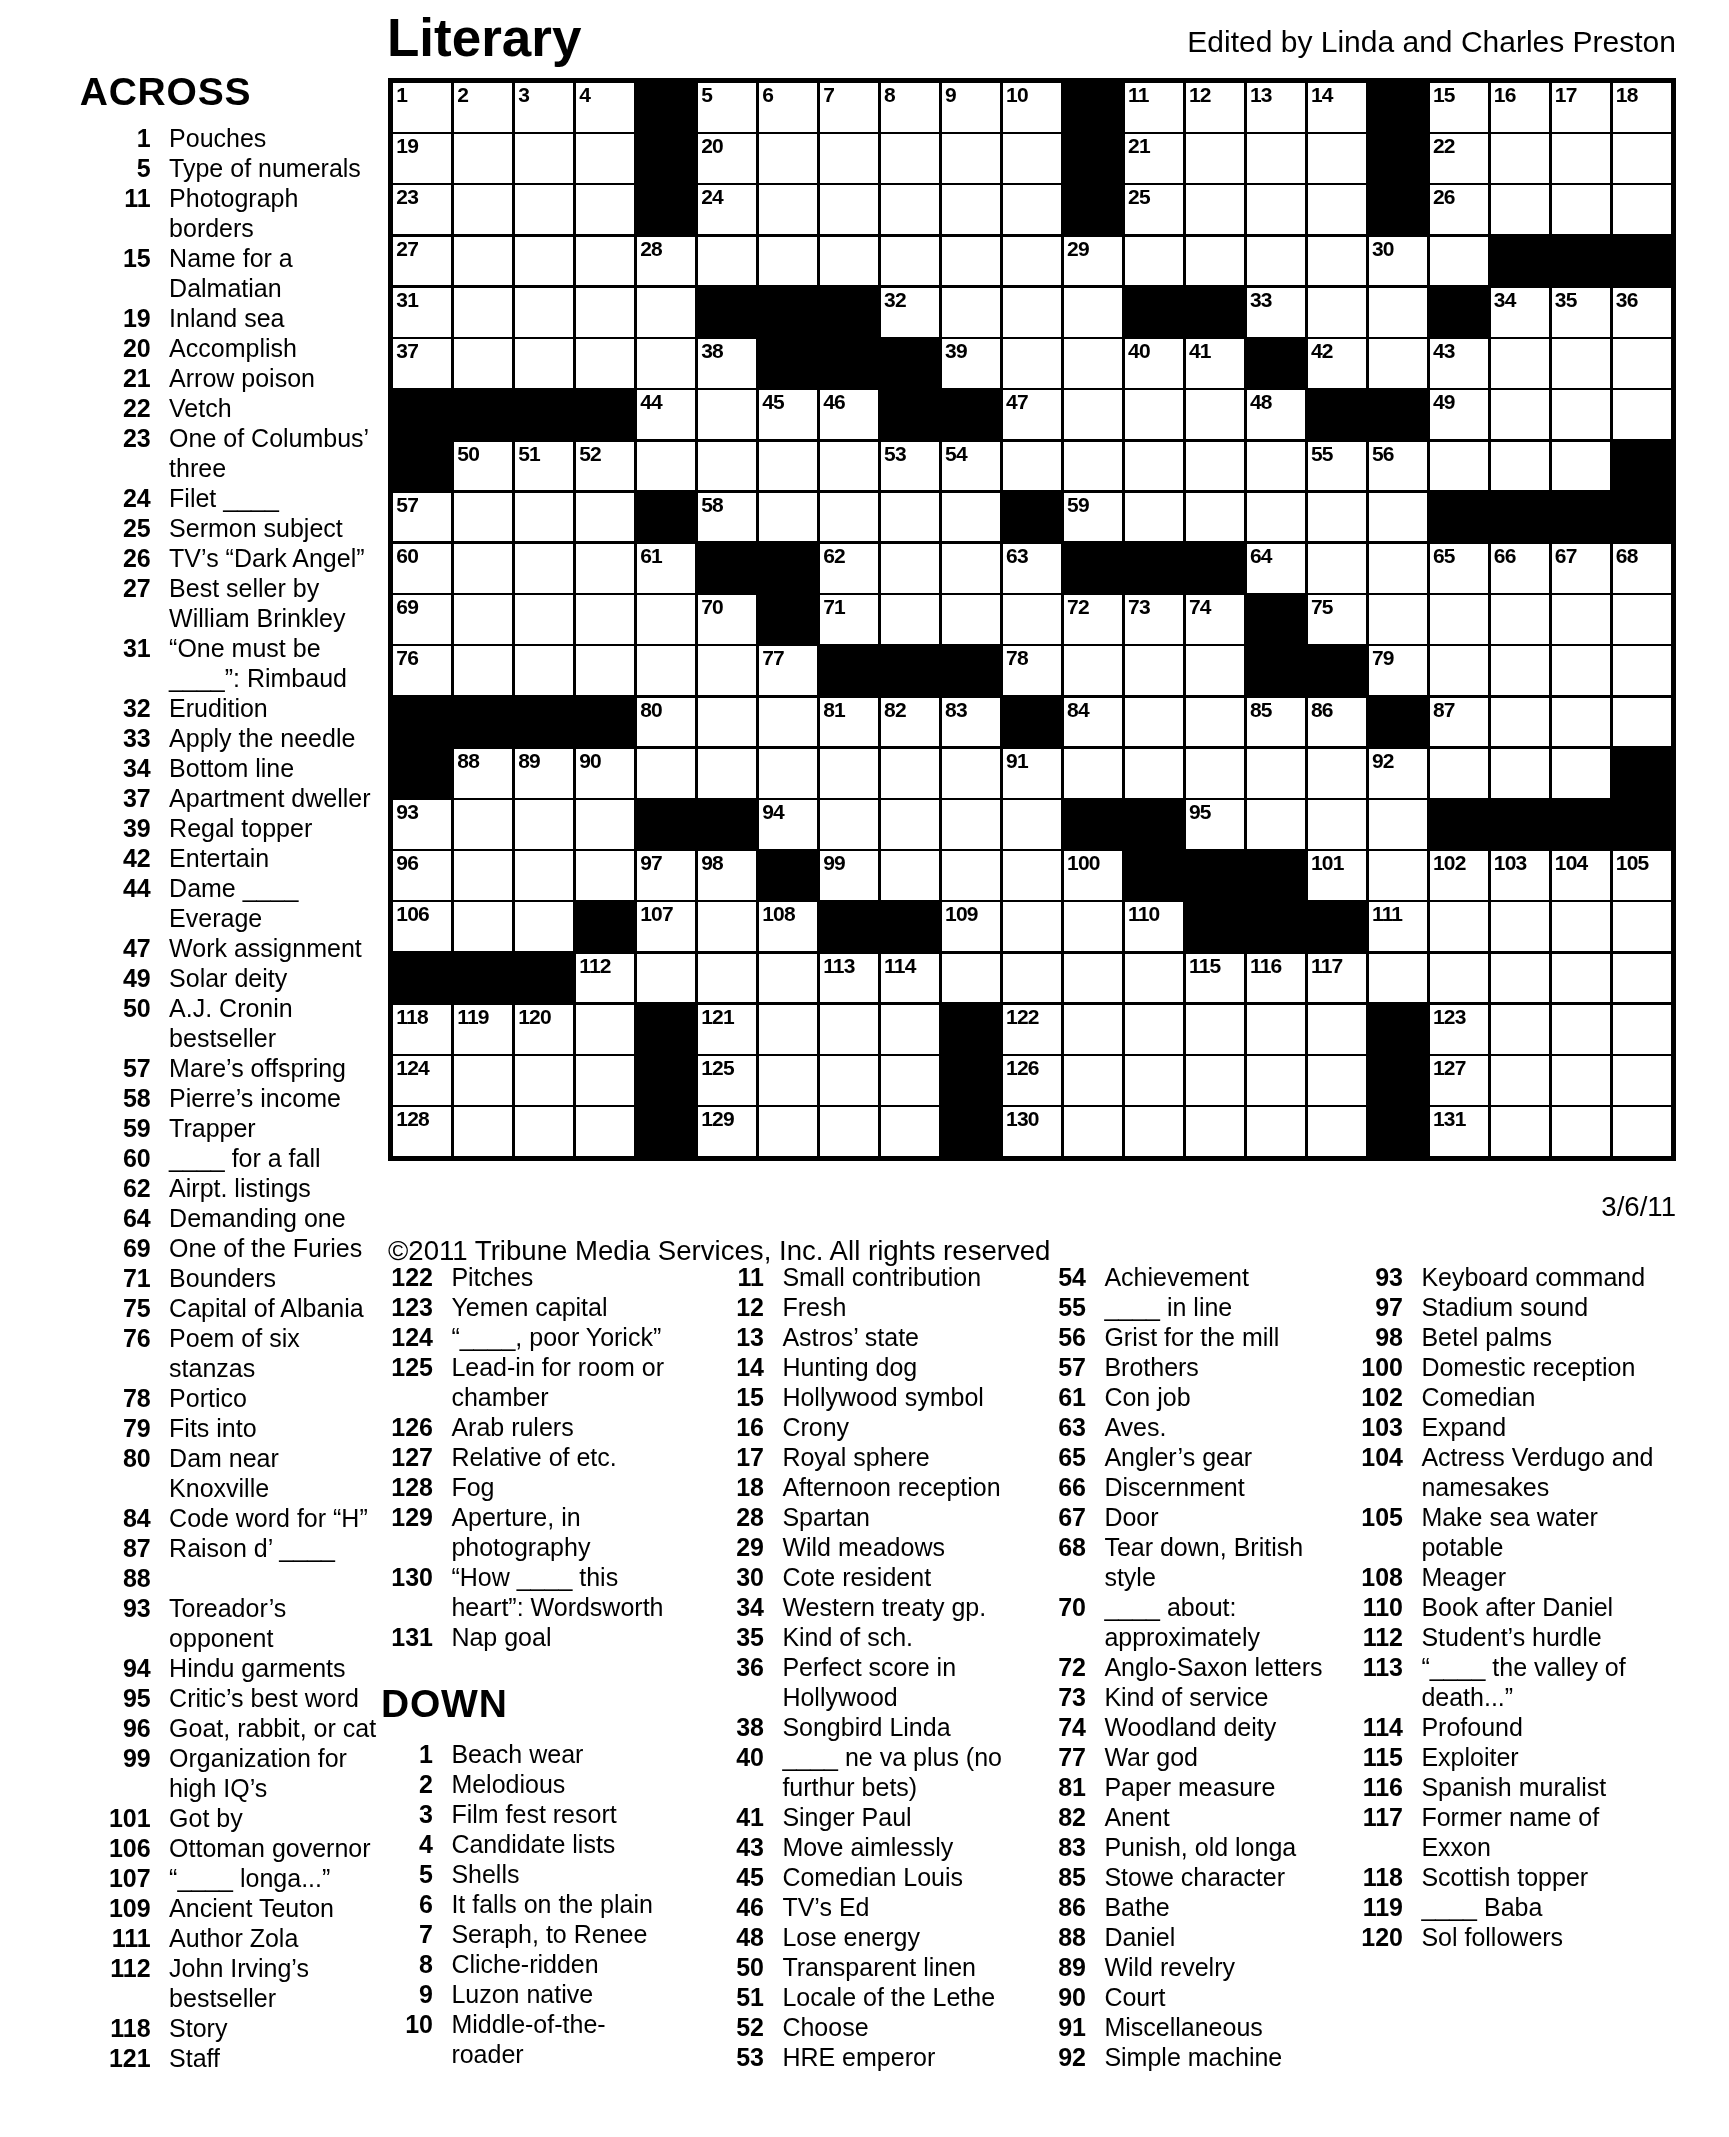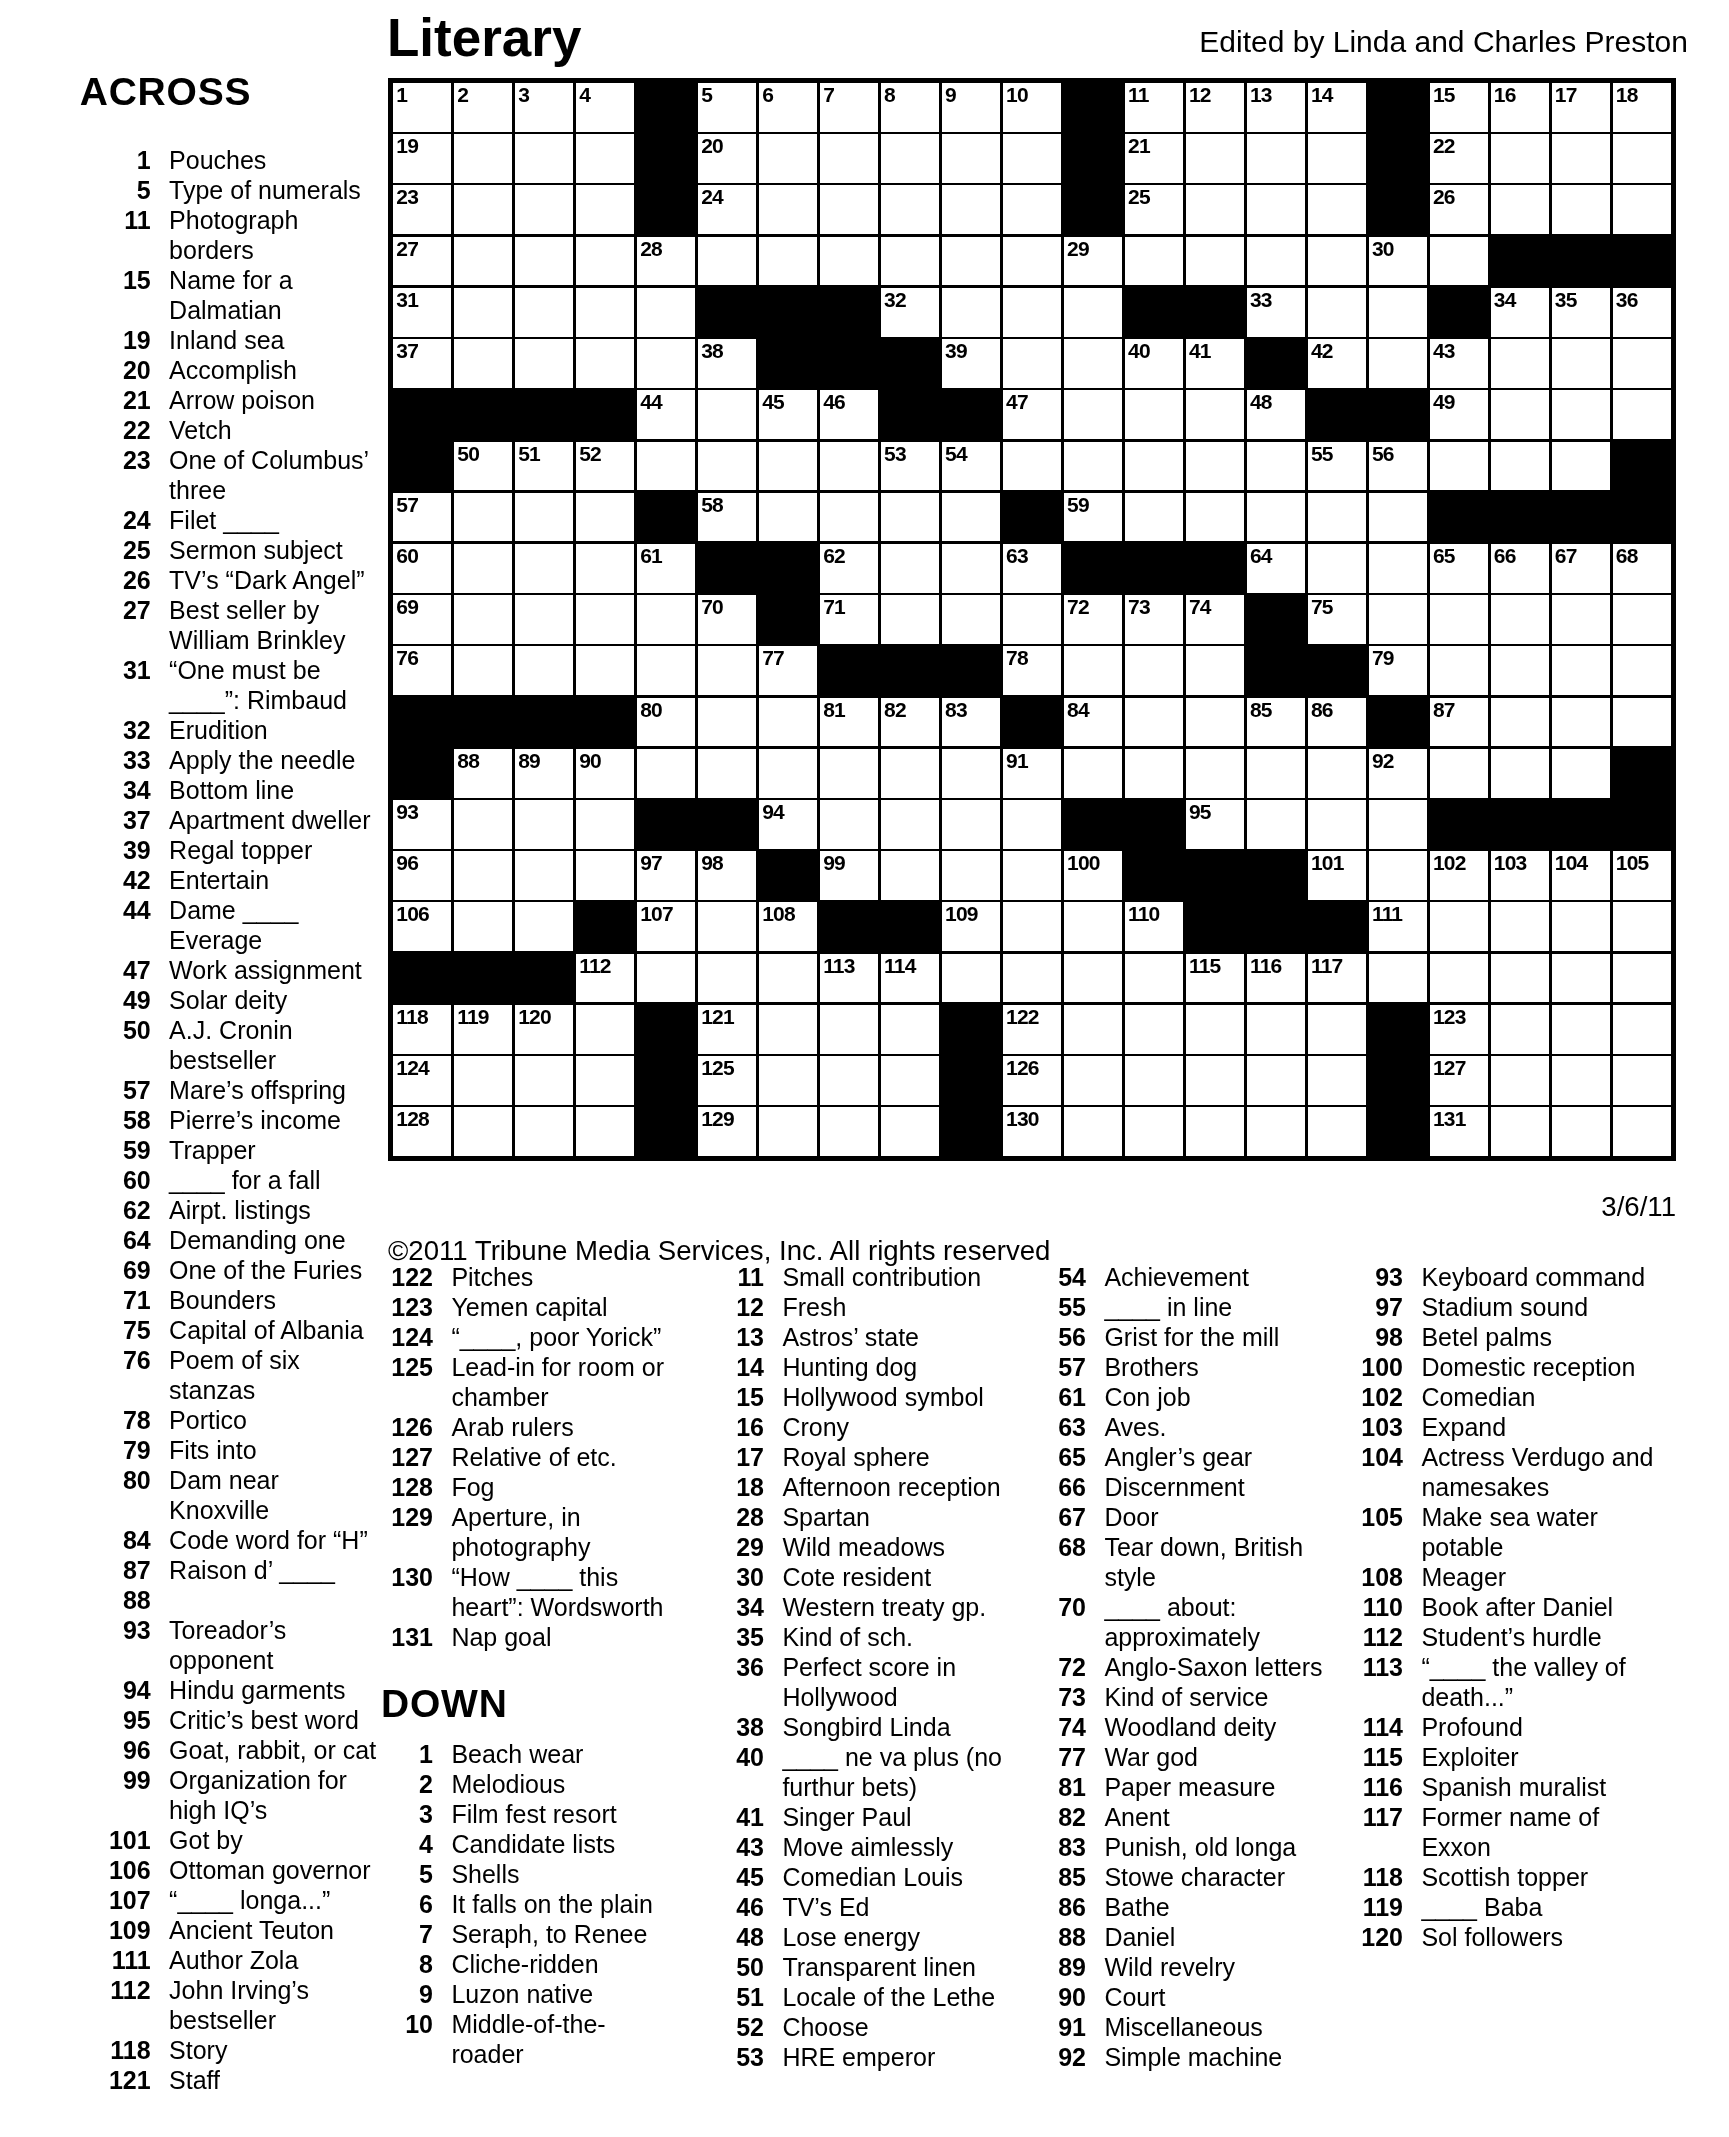--- a/index.html
+++ b/index.html
@@ -1,27 +1,27 @@
 <!DOCTYPE html>
 <html style="font-size:13.4px"><head>
 <meta charset="utf-8">
 <style>
   html,body{margin:0;padding:0;}
   body{width:1729px;height:2137px;background:#fff;position:relative;
        font-family:"Liberation Sans",sans-serif;color:#000;overflow:hidden;}
 
   .title{position:absolute;left:387px;top:6.7px;font-family:Liberation Sans, sans-serif;
          font-weight:bold;font-size:53px;letter-spacing:0px;}
-  .byline{position:absolute;top:25px;right:41px;font-size:30px;margin-left:10px;}
+  .byline{position:absolute;top:25px;right:53px;font-size:30px;margin-left:10px;}
 
   .section-header{font-size:39px;font-weight:bold;letter-spacing:0.8px;}
 
   
   .across-col{position:absolute;left:16.7px;top:70px;width:372px;}
-  .across-col .section-header{margin:0 0 31px 63px;}
+  .across-col .section-header{margin:0 0 9px 63px;}
   .clue{display:flex;font-size:25px;line-height:30px;}
   .cnum{font-weight:bold;text-align:right;flex:0 0 auto;}
   .across-col .cnum{width:134px;margin-right:18.4px;}
   .across-col .ctxt{width:213px;}
 
   
   .grid{position:absolute;left:388px;top:78px;width:1288px;height:1083px;
         box-sizing:border-box;border:5px solid #000;background:#000;
         display:grid;grid-template-columns:repeat(21,1fr);
         grid-template-rows:repeat(21,1fr);gap:2.5px;}

